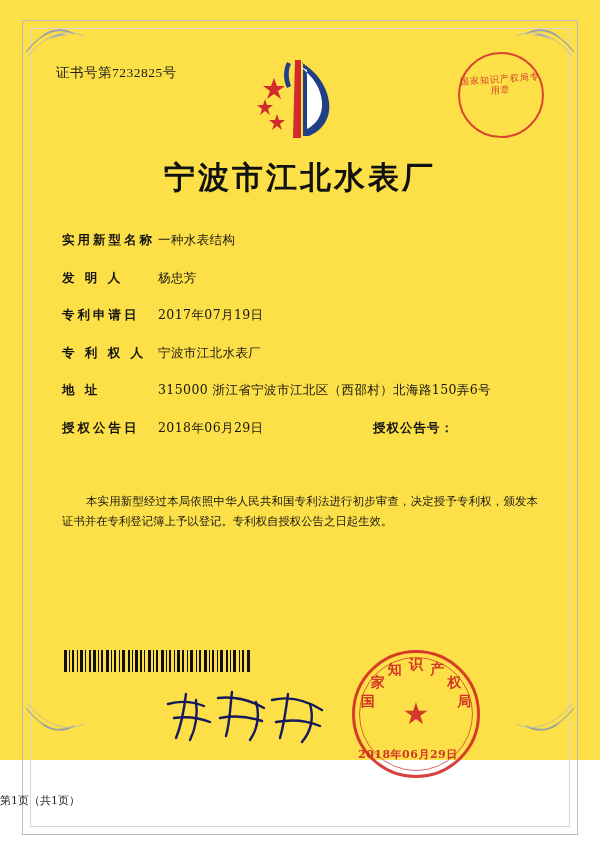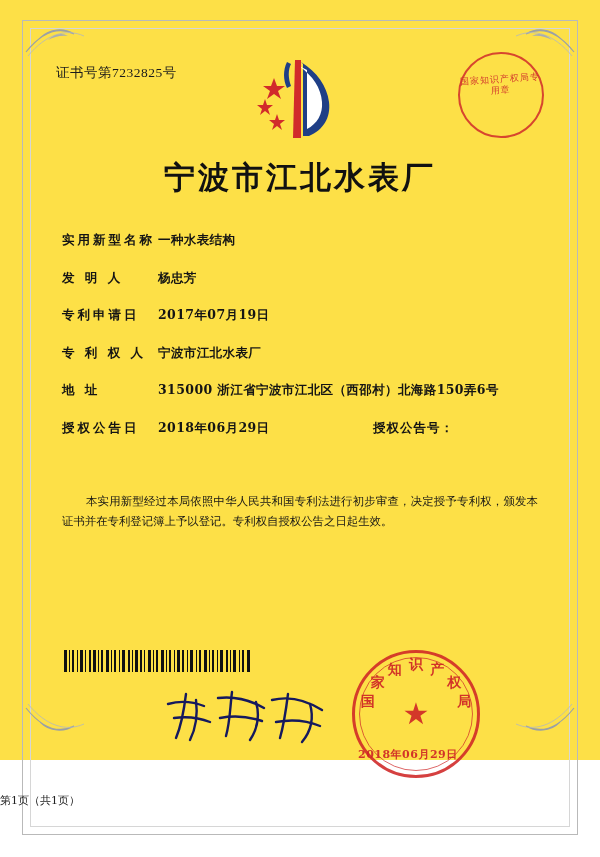--- a/index.html
+++ b/index.html
@@ -128,21 +128,21 @@
   .field-label {
     width: 96px;
     flex: 0 0 96px;
     font-weight: bold;
     letter-spacing: 3px;
     font-family: "DejaVu Serif", "Liberation Serif", serif;
     font-size: 12.5px;
   }
   .field-value {
     flex: 1;
-    font-weight: bold;
+    font-weight: normal;
     letter-spacing: 0.4px;
     font-family: "DejaVu Serif", "Liberation Serif", serif;
     font-size: 12.5px;
   }
   .field-row.split .field-value { flex: 0 0 215px; }
   .field-label2 {
     width: 92px;
     flex: 0 0 92px;
     font-weight: bold;
     letter-spacing: 1px;

